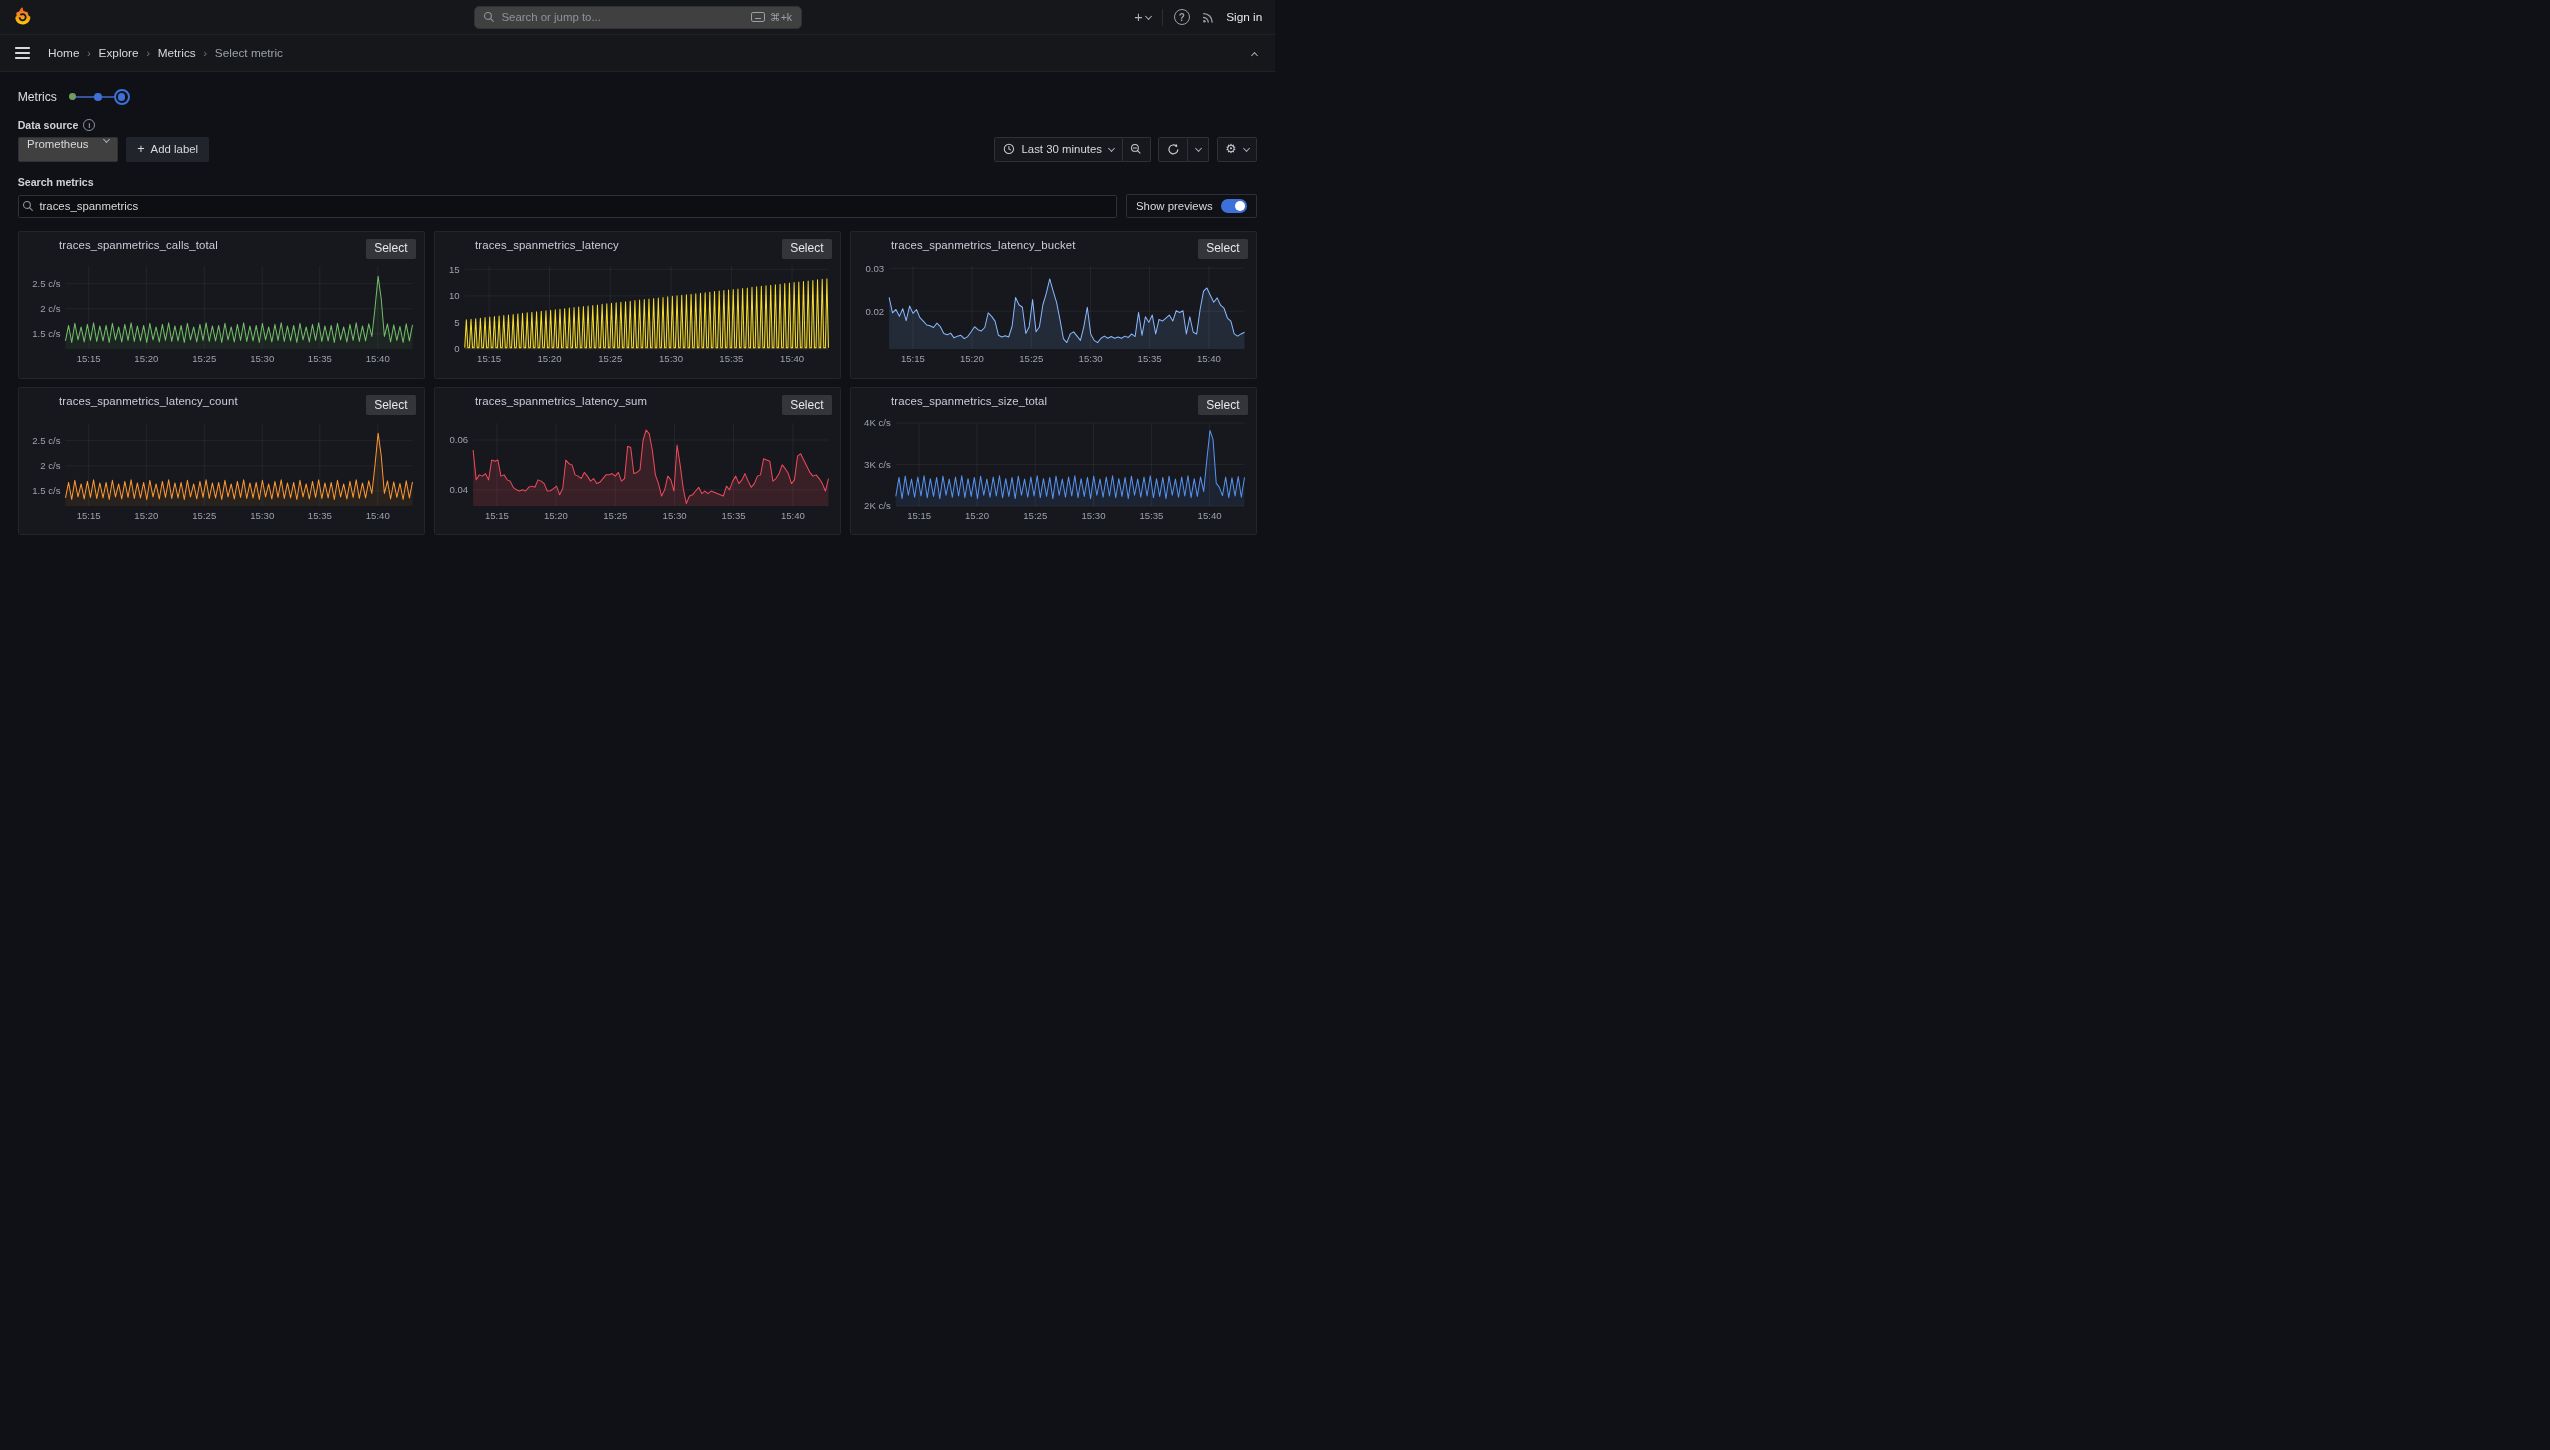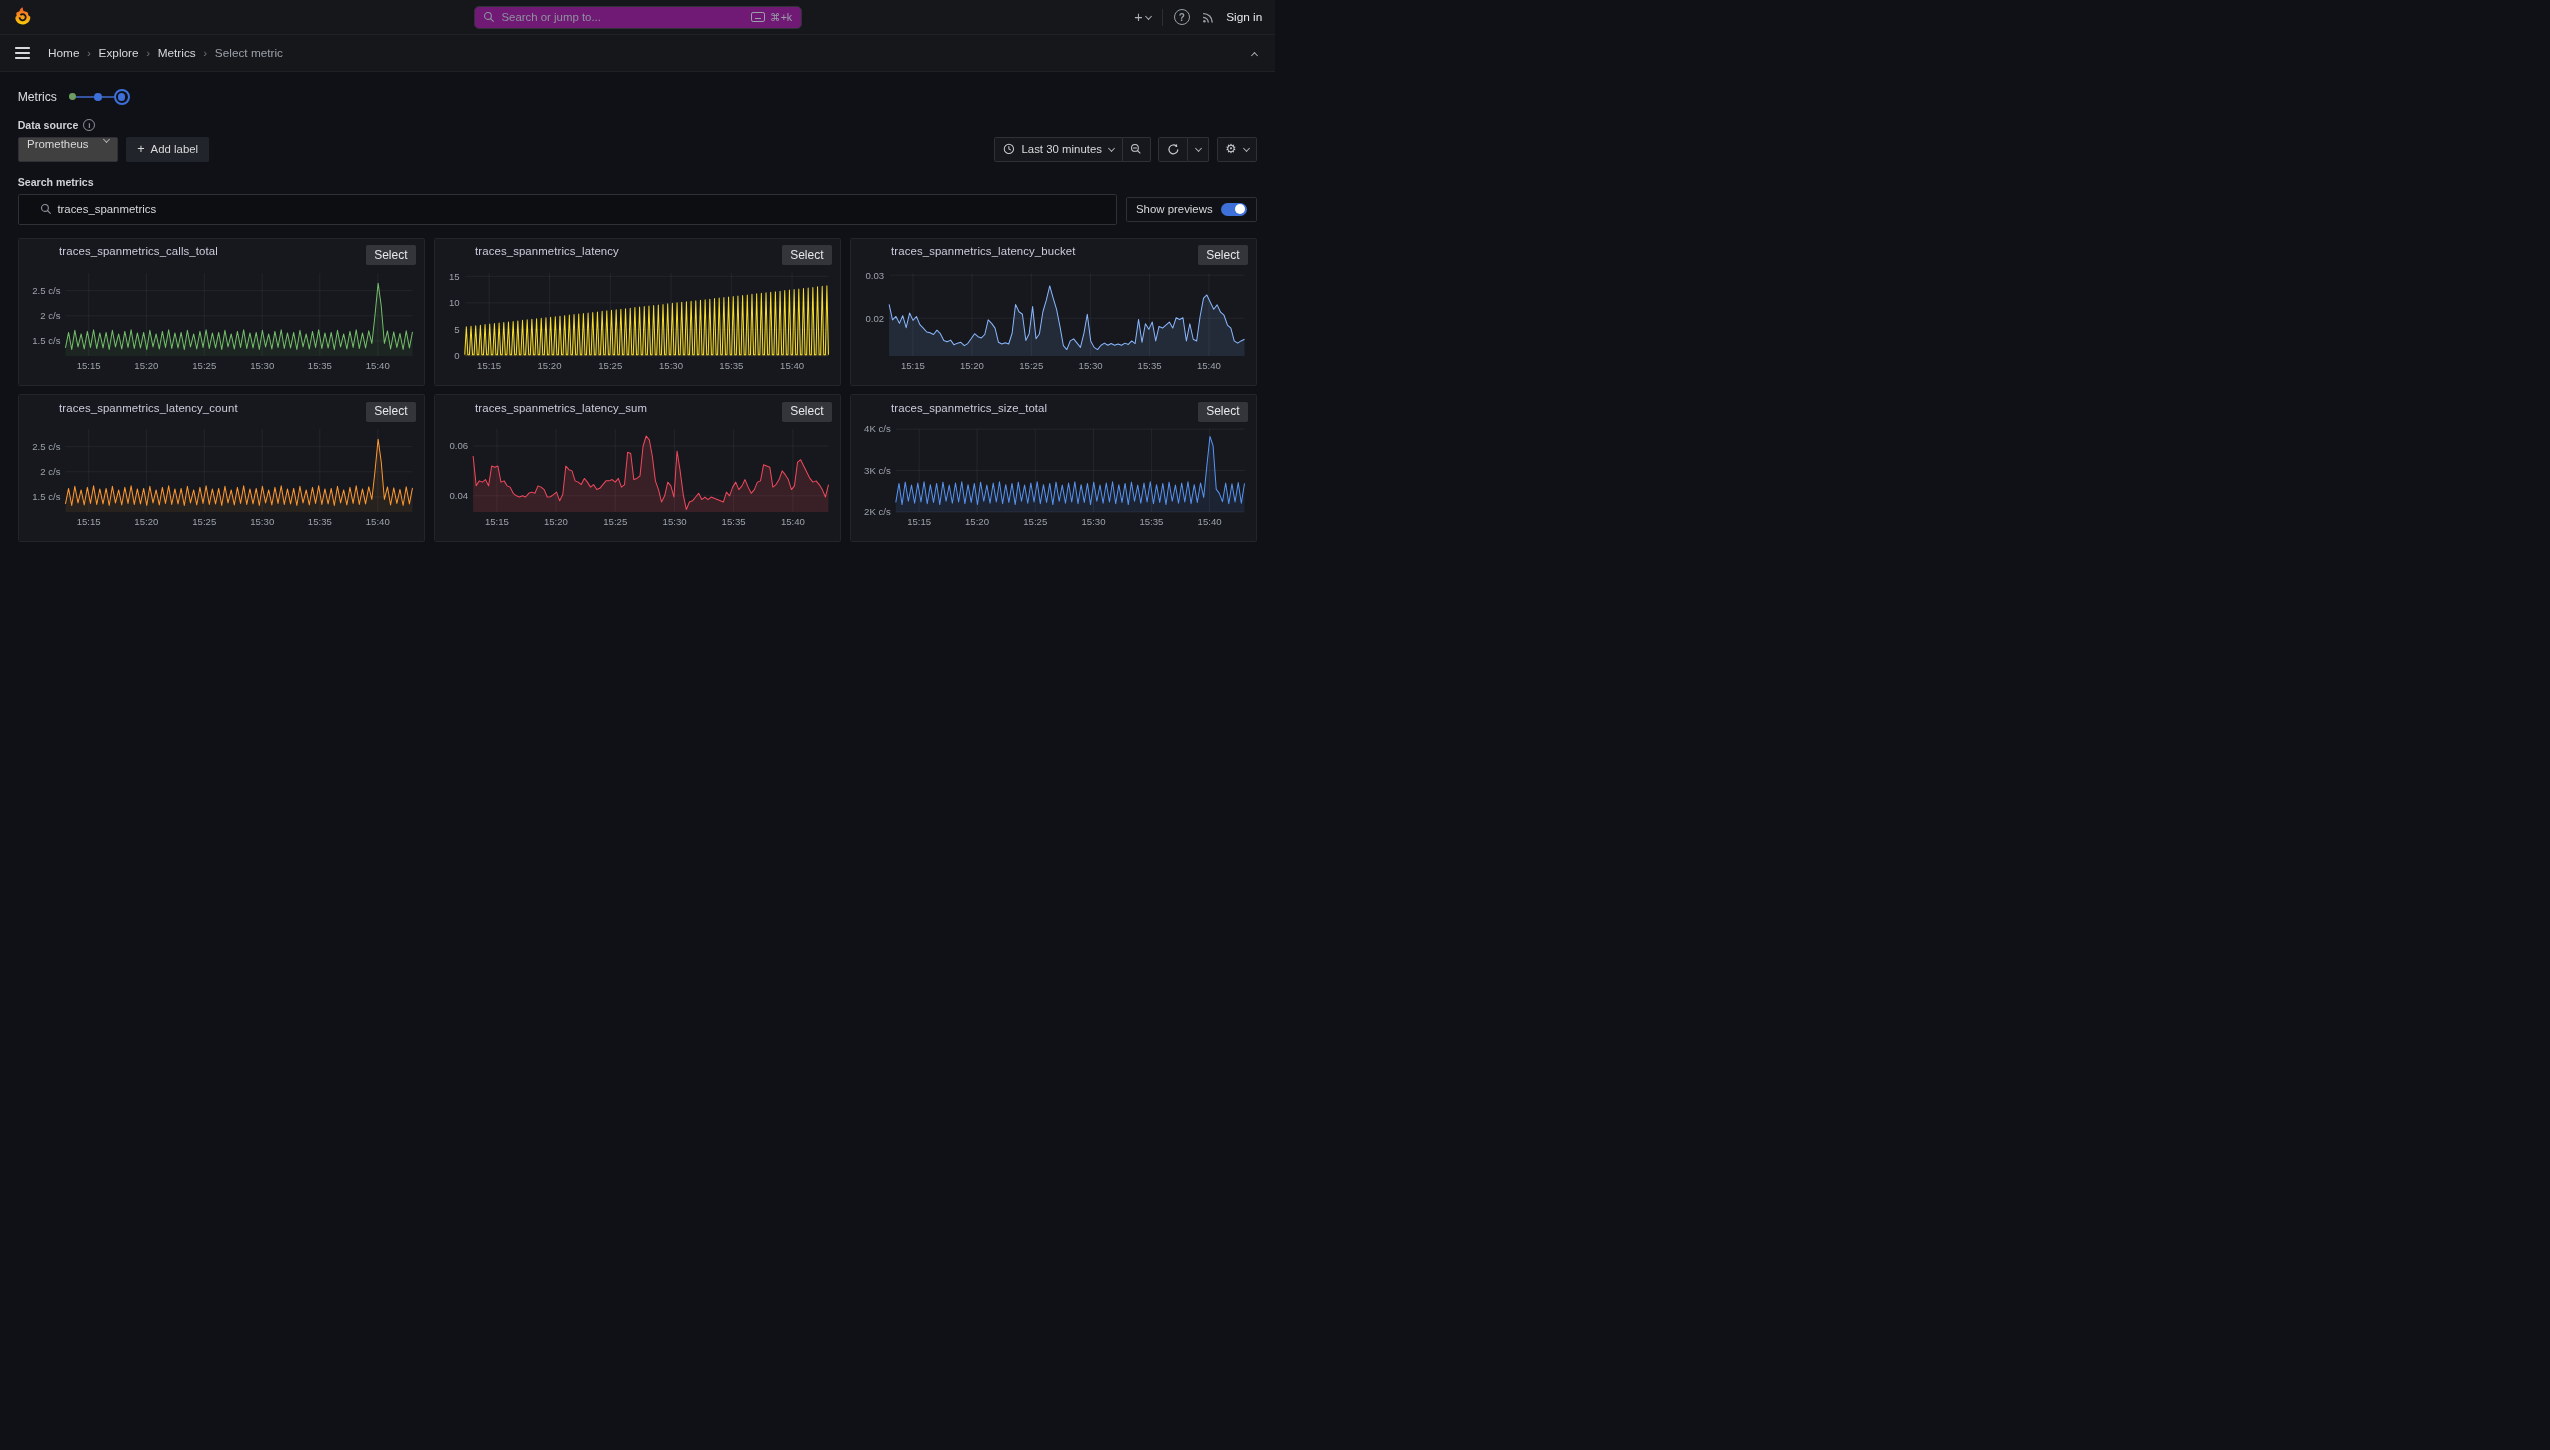--- a/index.html
+++ b/index.html
@@ -7,21 +7,21 @@
   body {
     width:1275px; min-height:725px;
     font-family:"Liberation Sans","DejaVu Sans",sans-serif;
     color:#d8d9da; font-size:11.8px;
     position:relative; overflow:hidden;
   }
   
   .topbar{height:34px;background:#16171b;display:flex;align-items:center;padding:0 12.7px;position:relative;}
   .logo{width:20px;height:22px;display:flex;align-items:center;cursor:pointer;}
   .top-search{position:absolute;left:50%;transform:translateX(-50%);width:328px;height:23px;
-    background:#701a75;border:0.8px solid #2f3137;border-radius:5px;display:flex;align-items:center;
+    background:#404040;border:0.8px solid #2f3137;border-radius:5px;display:flex;align-items:center;
     padding:0 8.4px;gap:6.8px;cursor:text;}
   .top-search .ph{color:#8e939d;font-size:11.4px;flex:1;}
   .kbd-wrap{display:flex;align-items:center;gap:5px;color:#9aa0a8;font-size:10.6px;}
   .kbd-icon{width:14.4px;height:9.3px;border:1.1px solid #9aa0a8;border-radius:2.1px;position:relative;display:inline-block;}
   .kbd-icon::after{content:"";position:absolute;left:3.4px;right:3.4px;bottom:1.3px;height:1.1px;background:#9aa0a8;}
   .top-right{margin-left:auto;display:flex;align-items:center;gap:11px;}
   .icon-btn{display:flex;align-items:center;gap:3.4px;color:#aeb2ba;cursor:pointer;background:none;border:none;font-family:inherit;}
   .plus-glyph{font-size:14.4px;line-height:1;color:#aeb2ba;}
   .chev{width:5px;height:5px;border-right:1.3px solid #aeb2ba;border-bottom:1.3px solid #aeb2ba;display:inline-block;transform:rotate(45deg) translate(-0.8px,-0.8px);}
   .chev.up{transform:rotate(-135deg) translate(-0.8px,-0.8px);}
@@ -66,22 +66,22 @@
   .seg{height:24.5px;background:#16181d;border:0.8px solid #2f3137;display:flex;align-items:center;
     gap:6.8px;padding:0 7.6px;font-size:11.4px;cursor:pointer;color:#d8d9da;}
   .seg + .seg{border-left:none;}
   .seg:first-child{border-radius:1.7px 0 0 1.7px;gap:7px;}
   .seg:last-child{border-radius:0 1.7px 1.7px 0;}
   .seg.single{border-radius:1.7px;}
   svg.sicon{display:block;}
   .gear{font-size:12.7px;color:#c9cbd1;line-height:1;}
   
   .search-row{margin-top:5.9px;display:flex;align-items:center;gap:8.4px;}
-  .metric-search{flex:1;height:31px;background:#0d0e12;border:0.8px solid #2f3137;border-radius:1.7px;
-    display:flex;align-items:center;gap:5.9px;padding:0 21px;}
+  .metric-search{flex:1;height:23px;background:#0d0e12;border:0.8px solid #2f3137;border-radius:1.7px;
+    display:flex;align-items:center;gap:5.9px;padding:0 3px;}
   .metric-search input{flex:1;background:transparent;border:none;outline:none;color:#d8d9da;
     font-size:11.4px;font-family:inherit;}
   .previews{height:24.5px;border:0.8px solid #2f3137;border-radius:1.7px;display:flex;align-items:center;
     gap:8.4px;padding:0 9.3px;font-size:11.4px;color:#d8d9da;}
   .toggle{width:26px;height:13.5px;border-radius:7.6px;background:#3d71d9;position:relative;cursor:pointer;flex:none;}
   .toggle .knob{position:absolute;right:1.7px;top:1.7px;width:10px;height:10px;border-radius:50%;background:#fff;}
   
   .grid{margin-top:12.7px;display:grid;grid-template-columns:repeat(3,1fr);gap:8.4px;grid-auto-rows:148px;}
   .panel{background:#16181d;border:0.8px solid #23252b;border-radius:1.7px;padding:6.8px 8.4px 3.4px 8.4px;
     display:flex;flex-direction:column;}

